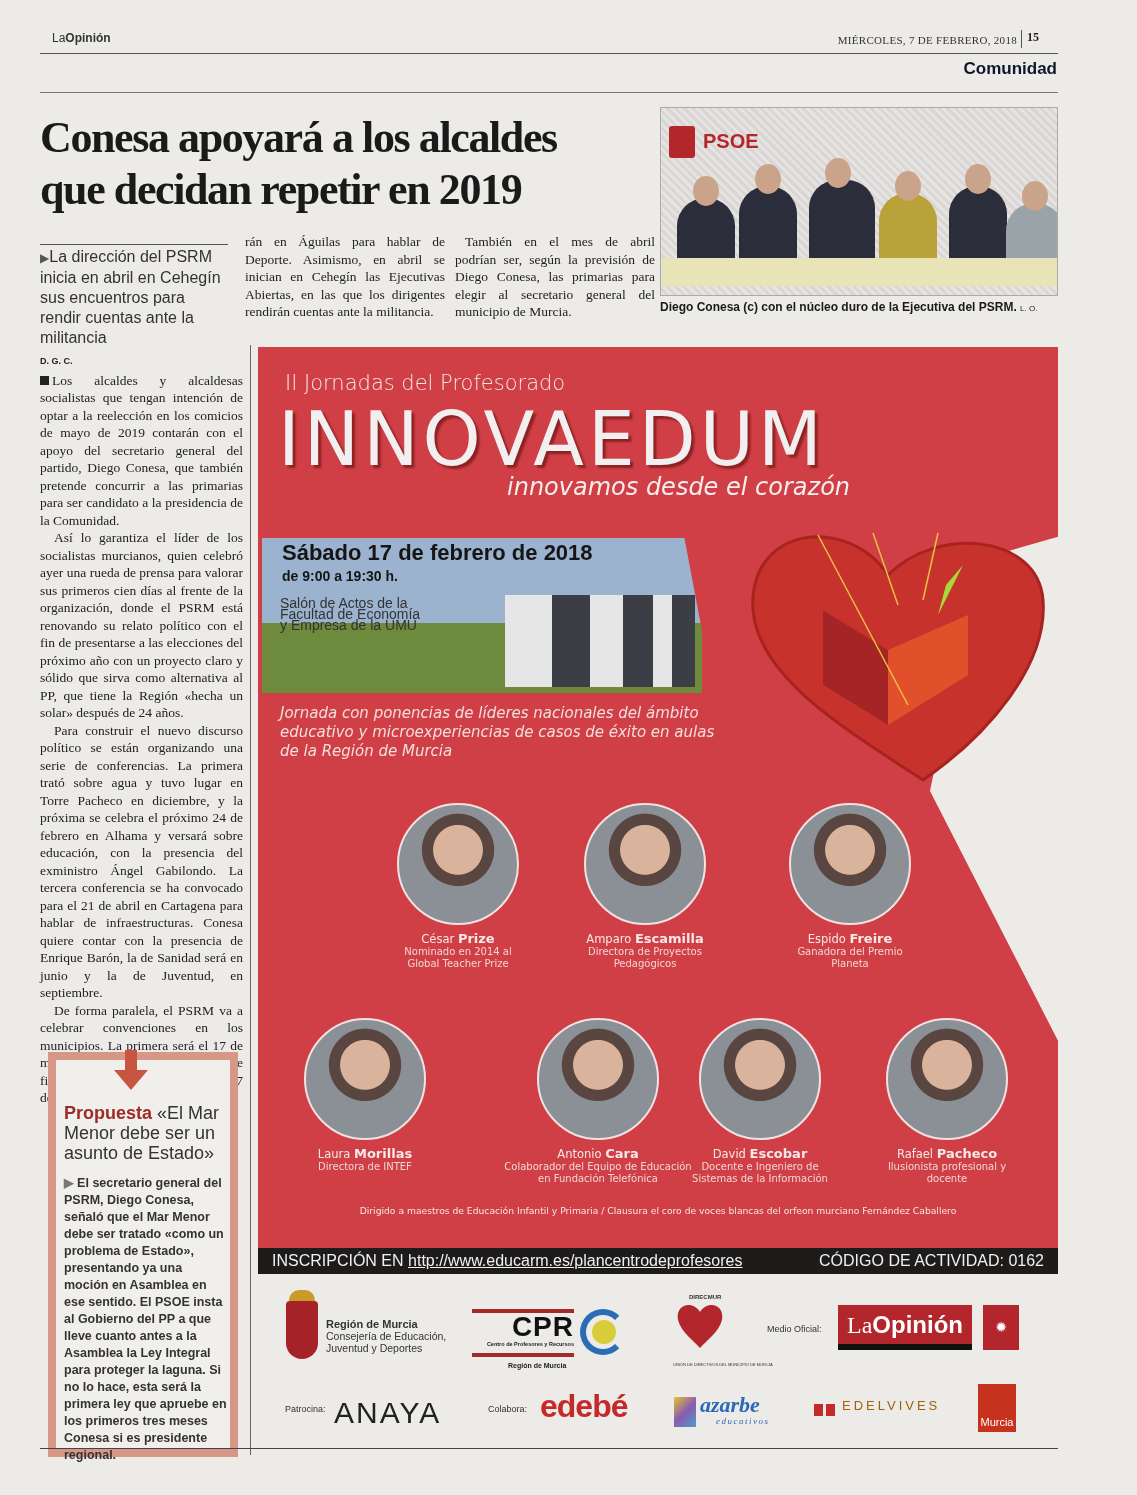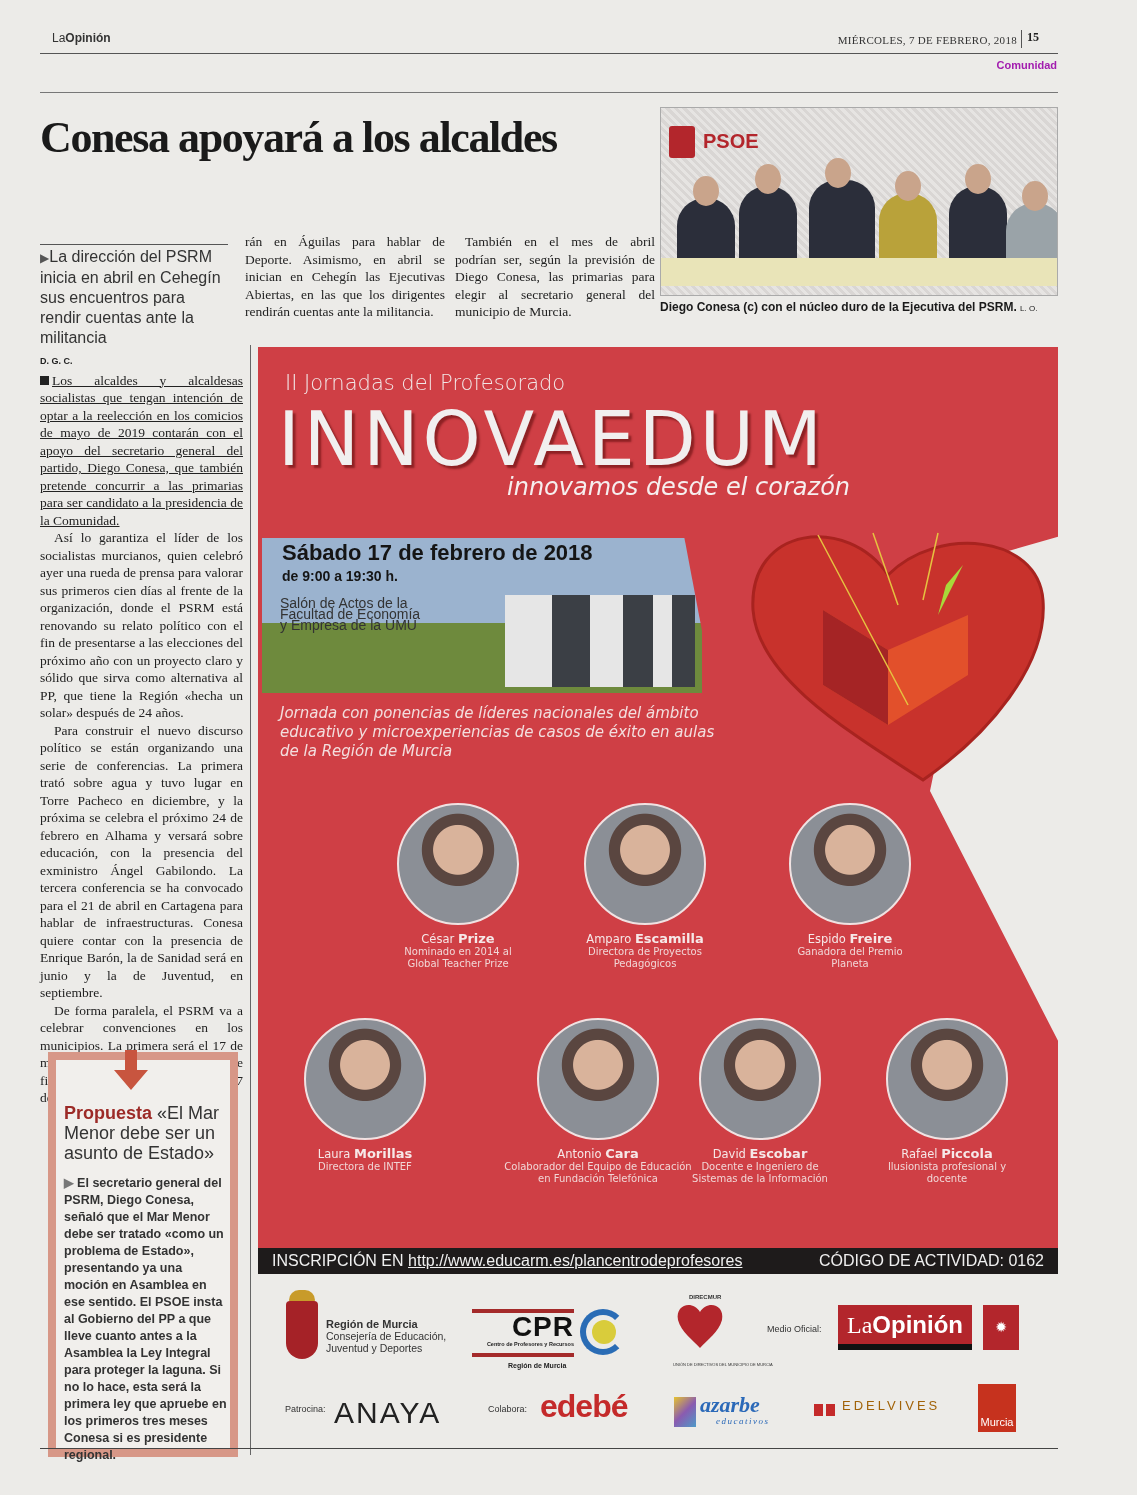--- a/index.html
+++ b/index.html
@@ -5,21 +5,21 @@
   * { box-sizing: border-box; margin: 0; padding: 0; }
   body { width: 1137px; height: 1495px; background: #ecebe8; font-family: "Liberation Serif", serif; color: #222; position: relative; overflow: hidden; }
   .abs { position: absolute; }
 
   
   .brand { left: 52px; top: 31px; font-family: "Liberation Sans", sans-serif; font-size: 12px; color: #333; }
   .brand b { font-weight: 700; }
   .header-rule { left: 40px; top: 53px; width: 1018px; height: 1px; background: #555; }
   .dateline { right: 120px; top: 34px; font-size: 11px; color: #333; letter-spacing: .3px; }
   .pagenum { left: 1021px; top: 30px; font-size: 12px; font-weight: 700; border-left: 1px solid #555; padding-left: 5px; height: 18px; }
-  .section { right: 80px; top: 59px; font-family: "Liberation Sans", sans-serif; font-weight: 700; font-size: 11px; color: #a21caf; }
+  .section { right: 80px; top: 59px; font-family: "Liberation Sans", sans-serif; font-weight: 700; font-size: 17px; color: #0f172a; }
   .top-rule { left: 40px; top: 92px; width: 1018px; height: 1px; background: #777; }
 
   
   .headline { left: 40px; top: 112px; width: 610px; font-family: "Liberation Serif", serif; font-weight: 700; font-size: 44px; line-height: 52px; letter-spacing: -1.4px; color: #1a1a1a; }
   .subhead { left: 40px; top: 244px; width: 188px; font-family: "Liberation Sans", sans-serif; font-size: 16px; line-height: 20px; color: #333; border-top: 1px solid #555; padding-top: 2px; }
   .subhead .tri { font-size: 12px; color: #555; }
   .col-top { top: 233px; width: 200px; font-size: 13.5px; line-height: 17.5px; text-align: justify; color: #222; }
   .col-top.c2 { left: 245px; }
   .col-top.c3 { left: 455px; text-indent: 10px; }
 
@@ -30,21 +30,21 @@
   .table { left: 0; top: 150px; width: 100%; height: 28px; background: #e9e4b8; }
   .person { top: 70px; width: 58px; height: 82px; border-radius: 28px 28px 4px 4px; background: #2b2e3a; }
   .person .head { position: absolute; left: 16px; top: -22px; width: 26px; height: 30px; border-radius: 50%; background: #c9a48b; }
   .caption { left: 660px; top: 300px; font-family: "Liberation Sans", sans-serif; font-weight: 700; font-size: 12px; color: #1a1a1a; }
   .caption .credit { font-weight: 400; font-size: 8px; }
 
   
   .left-col { left: 40px; top: 353px; width: 203px; font-size: 13.5px; line-height: 17.5px; text-align: justify; }
   .byline { font-family: "Liberation Sans", sans-serif; font-weight: 700; font-size: 9px; margin-bottom: 1px; }
   .left-col p { text-indent: 14px; }
-  .left-col p.first { text-indent: 0; text-decoration: underline; }
+  .left-col p.first { text-indent: 0; }
   .sq { display: inline-block; width: 9px; height: 9px; background: #222; margin-right: 3px; }
   .vrule { left: 250px; top: 345px; width: 1px; height: 1110px; background: #666; }
 
   
   .prop-box { left: 48px; top: 1052px; width: 190px; height: 405px; border: 8px solid #d79787; border-style: solid; background: #f1efec; }
   .prop-arrow { left: 114px; top: 1050px; width: 34px; height: 40px; }
   .prop-title { left: 64px; top: 1103px; width: 170px; font-family: "Liberation Sans", sans-serif; font-size: 18px; line-height: 20px; color: #333; }
   .prop-title b { color: #9c2a27; }
   .prop-body { left: 64px; top: 1175px; width: 165px; font-family: "Liberation Sans", sans-serif; font-weight: 700; font-size: 12.5px; line-height: 17px; color: #333; }
 
@@ -110,20 +110,21 @@
 
 <div class="abs brand"><span>La</span><b>Opinión</b></div>
 <div class="abs dateline">MIÉRCOLES, 7 DE FEBRERO, 2018</div>
 <div class="abs pagenum">15</div>
 <div class="abs header-rule"></div>
 <div class="abs section">Comunidad</div>
 <div class="abs top-rule"></div>
 
 <h1 class="abs headline">
   <div>Conesa apoyará a los alcaldes</div>
+  <div>que decidan repetir en 2019</div>
 </h1>
 <div class="abs subhead"><span class="tri">▶</span><span>La dirección del PSRM inicia en abril en Cehegín sus encuentros para rendir cuentas ante la militancia</span></div>
 <div class="abs col-top c2">rán en Águilas para hablar de Deporte. Asimismo, en abril se inician en Cehegín las Ejecutivas Abiertas, en las que los dirigentes rendirán cuentas ante la militancia.</div>
 <div class="abs col-top c3">También en el mes de abril podrían ser, según la previsión de Diego Conesa, las primarias para elegir al secretario general del municipio de Murcia.</div>
 
 <div class="abs photo">
   <div class="abs psoe-logo"></div>
   <div class="abs psoe-text">PSOE</div>
   <div class="abs person" style="left:16px;top:90px;">
       <div class="head"></div>
@@ -211,25 +212,26 @@
   <div class="name"><span>Antonio</span> <b>Cara</b></div>
   <div class="role">Colaborador del Equipo de Educación en Fundación Telefónica</div>
 </div>
 <div class="abs speaker" style="left:680px;top:1018px;width:160px;">
   <div class="pic"></div>
   <div class="name"><span>David</span> <b>Escobar</b></div>
   <div class="role">Docente e Ingeniero de Sistemas de la Información</div>
 </div>
 <div class="abs speaker" style="left:872px;top:1018px;width:150px;">
   <div class="pic"></div>
-  <div class="name"><span>Rafael</span> <b>Piccola</b></div>
+  <div class="name"><span>Rafael</span> <b>Pacheco</b></div>
   <div class="role">Ilusionista profesional y docente</div>
 </div>
 
 <div class="abs ad-bullets">
+  <div>Dirigido a maestros de Educación Infantil y Primaria / Clausura el coro de voces blancas del orfeon murciano Fernández Caballero</div>
 </div>
 
 <div class="abs reg-bar">
   <span class="lbl"><span>INSCRIPCIÓN EN</span> <a class="url" style="color:#f0f0f0;">http://www.educarm.es/plancentrodeprofesores</a></span>
   <span class="code">CÓDIGO DE ACTIVIDAD: 0162</span>
 </div>
 
 <div class="abs rm-crown"></div>
 <div class="abs rm-shield"></div>
 <div class="abs rm-text logo-text">

